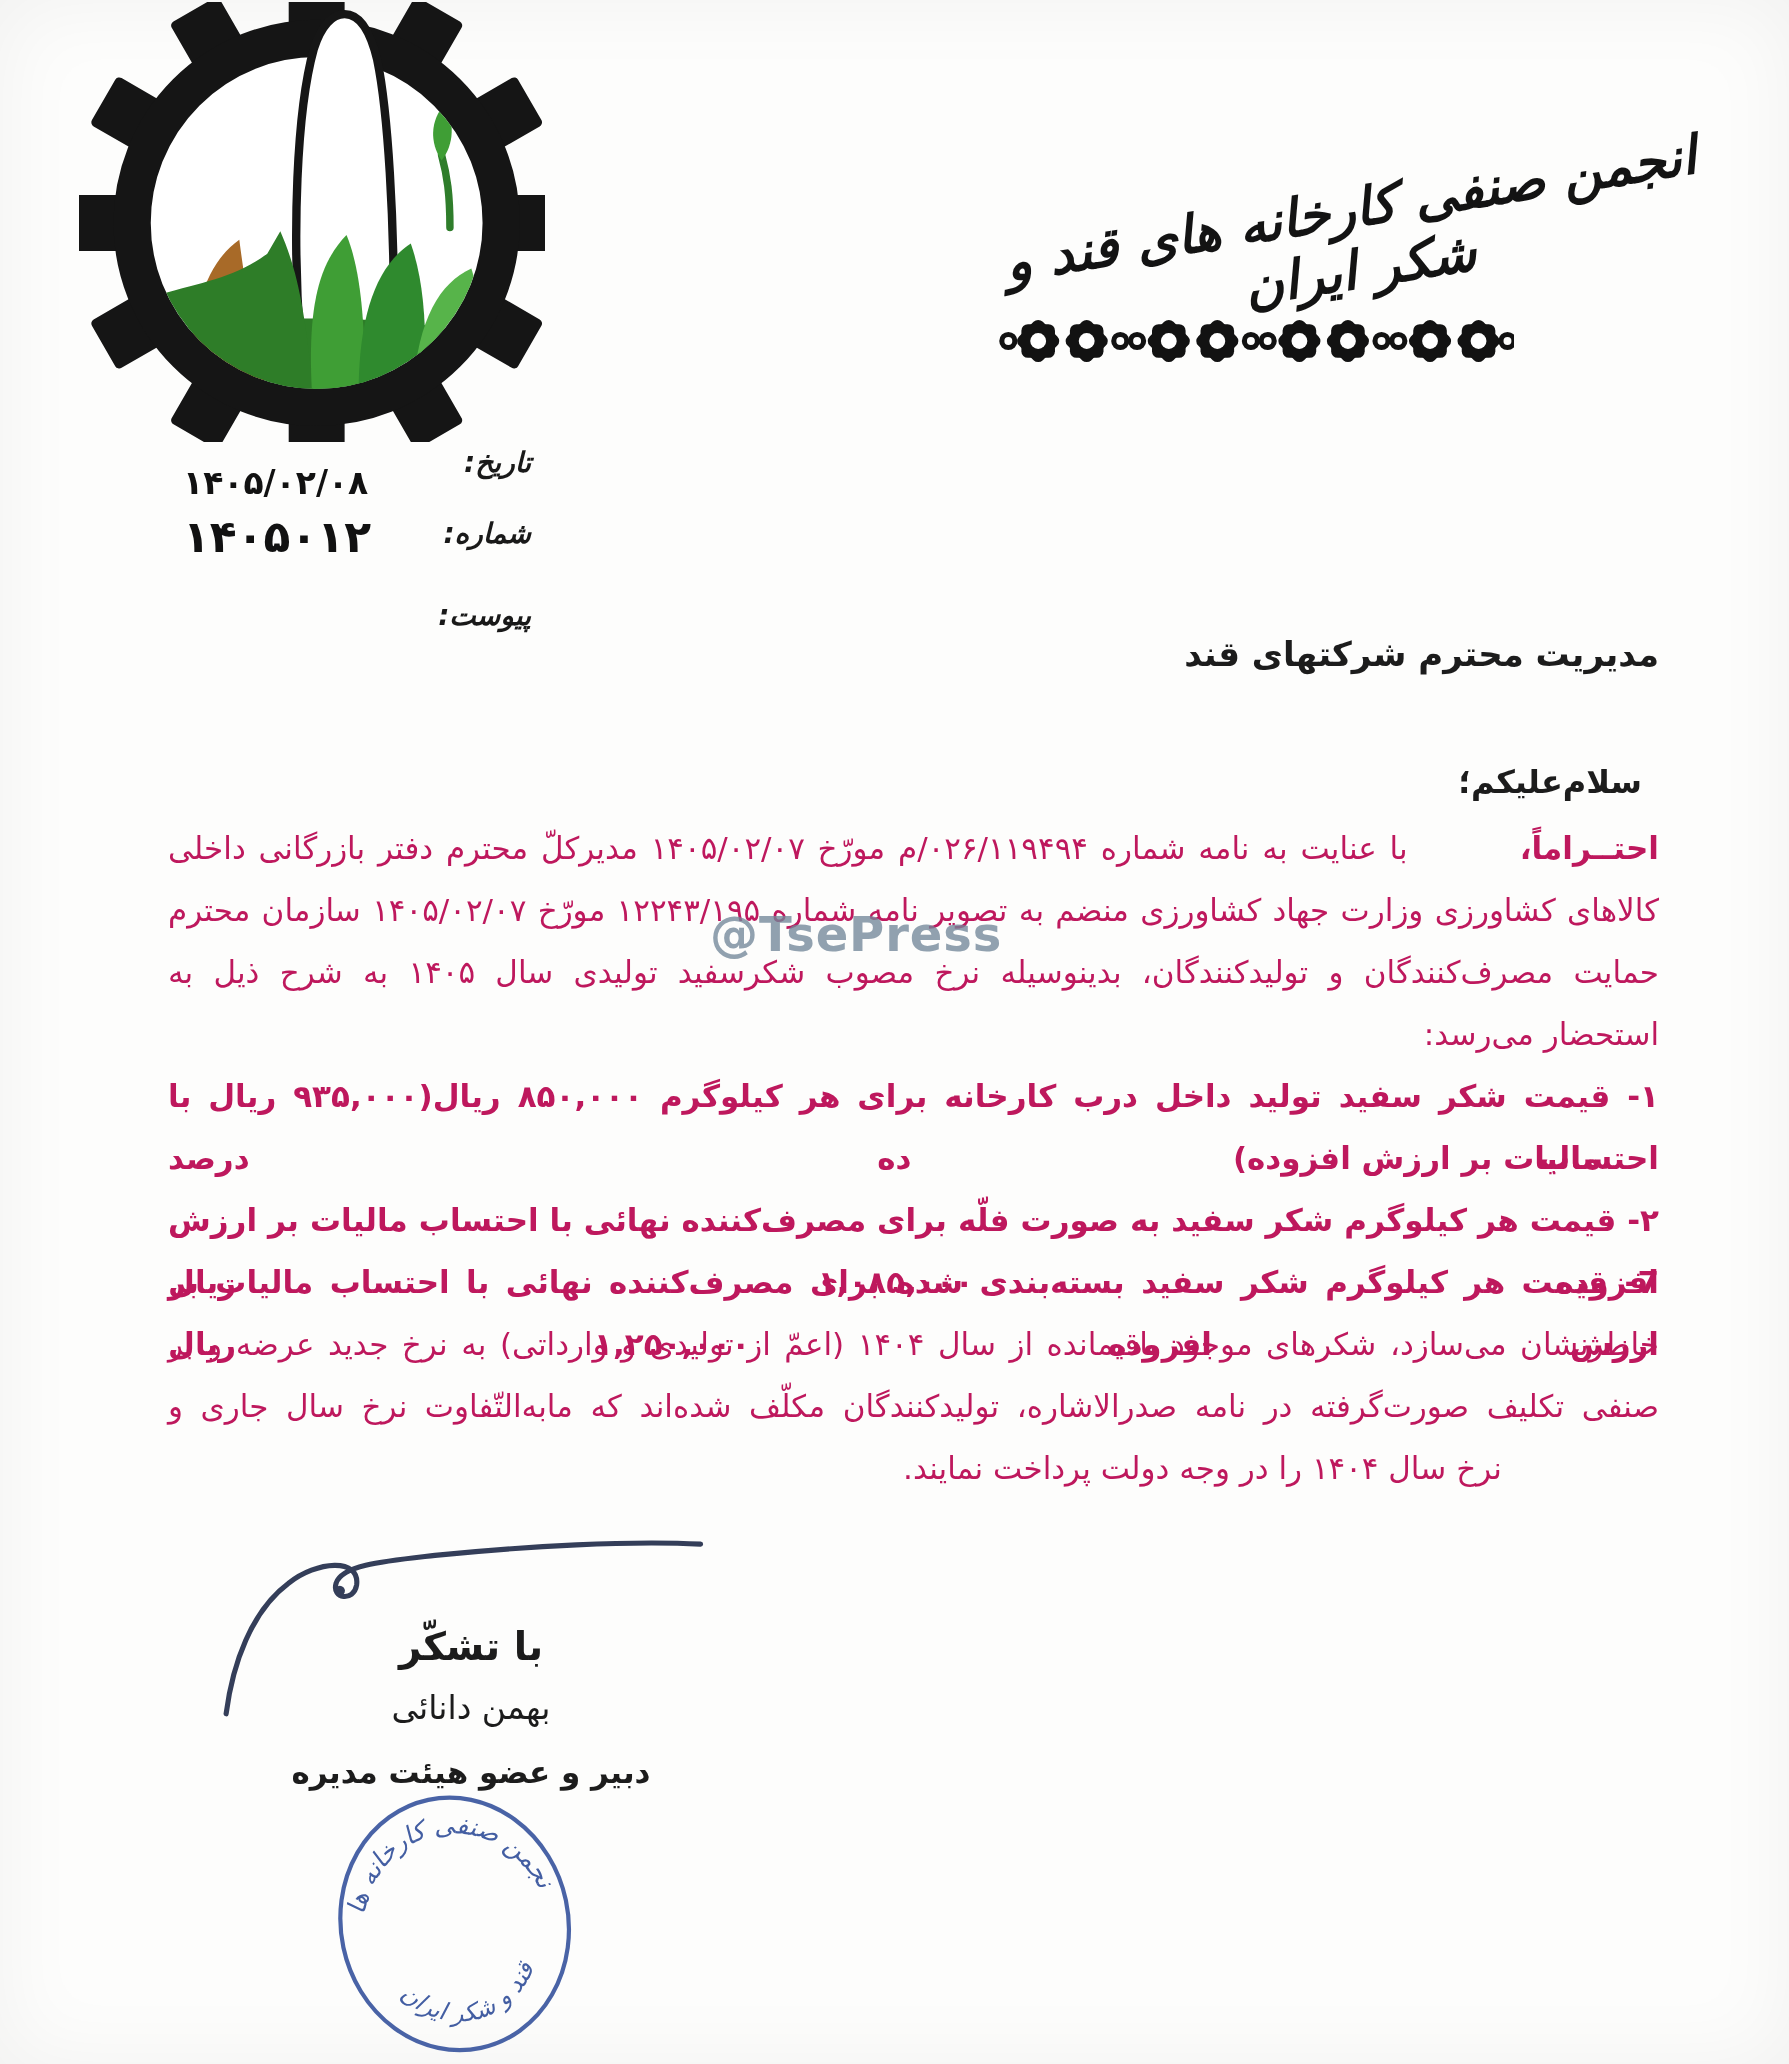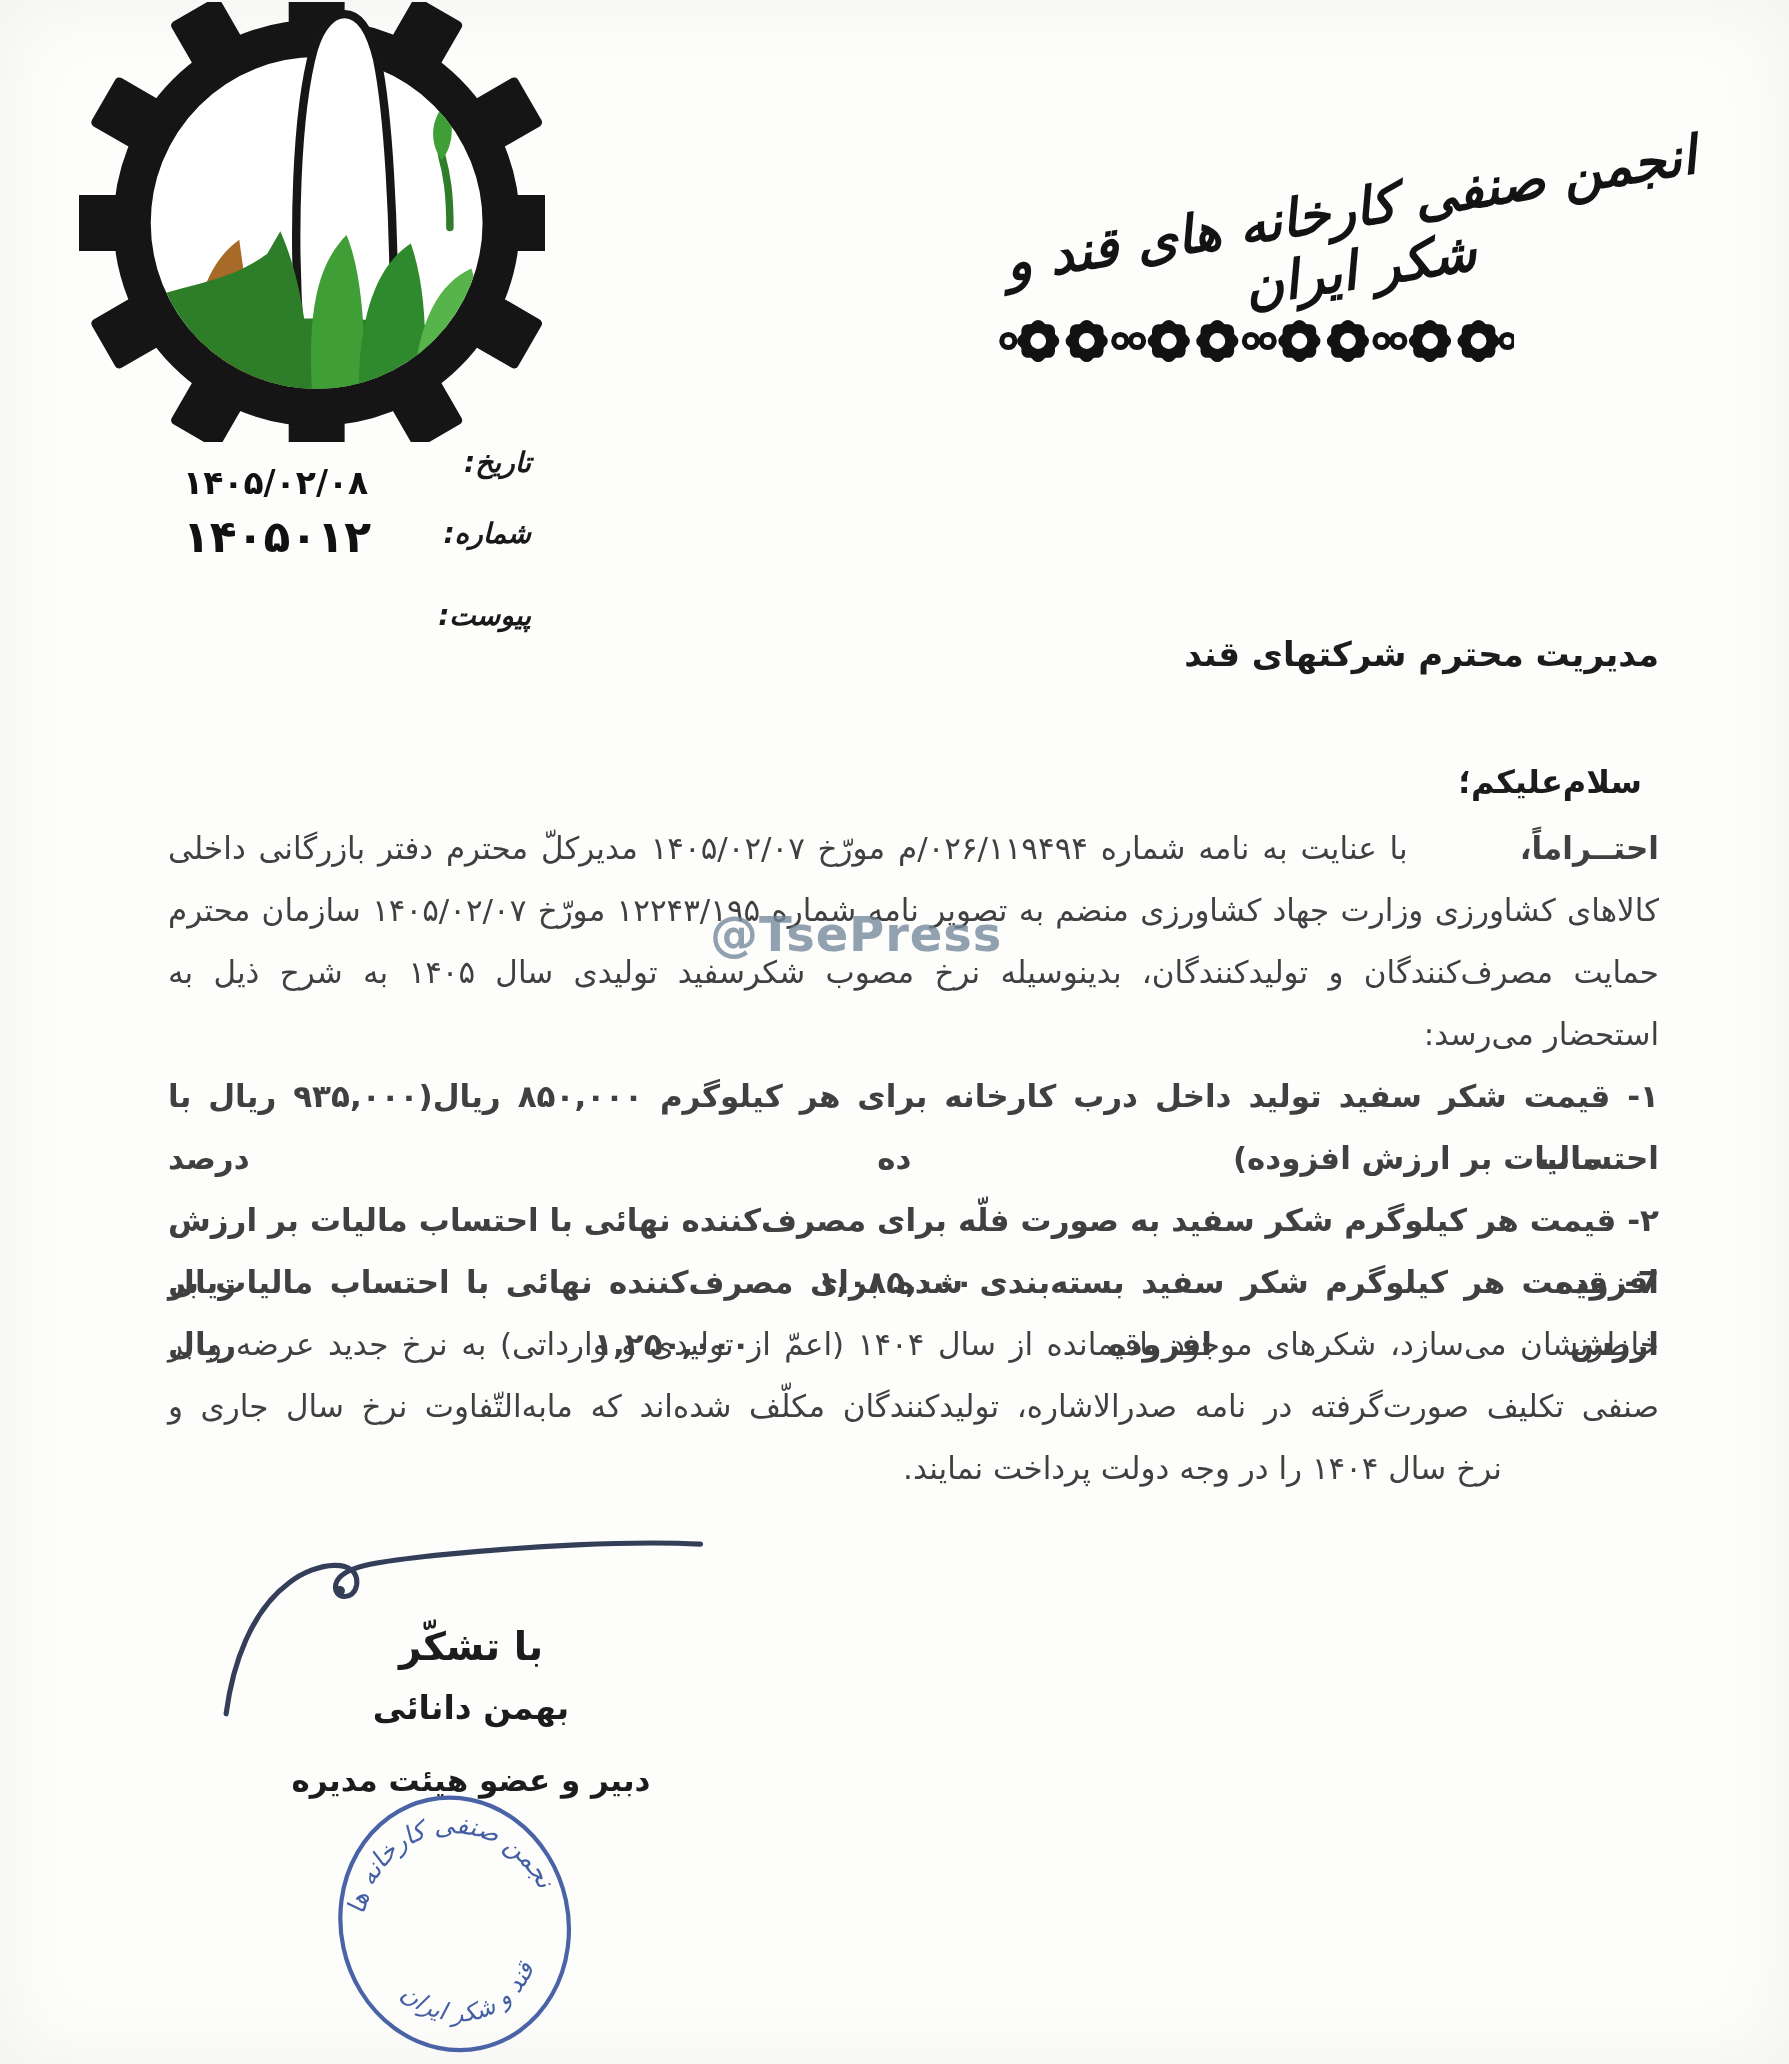--- a/index.html
+++ b/index.html
@@ -20,39 +20,39 @@
   
   .meta{position:absolute;left:166px;top:446px;width:382px;direction:rtl;}
   .meta-row{position:absolute;width:100%;}
   .meta-label{position:absolute;right:17px;top:0;font-size:28px;font-style:italic;font-weight:bold;color:#191919;}
   .meta-value{position:absolute;left:17px;top:17px;font-weight:bold;color:#111;}
   .v-date{font-size:33px;letter-spacing:1.9px;}
   .v-num{font-size:44px;letter-spacing:2.8px;top:-5.6px;}
   
   .addressee{position:absolute;right:131px;top:617px;font-size:34px;font-weight:bold;direction:rtl;margin-top:17px;}
   .salutation{position:absolute;right:148px;top:763px;font-size:32px;font-weight:bold;direction:rtl;}
-  .body-flow{position:absolute;right:131px;left:168px;top:817px;direction:rtl;font-size:31px;line-height:62px;color:#404040;}
+  .body-flow{position:absolute;right:131px;left:168px;top:817px;direction:rtl;font-size:31px;line-height:62px;color:#be185d;}
   .bl{height:62px;white-space:nowrap;}
   .j{text-align:justify;text-align-last:justify;white-space:normal;}
   .r{text-align:right;}
   .c{text-align:center;white-space:normal;}
   .bold{font-weight:bold;}
   .gap{display:inline-block;width:112px;}
   .indent1{padding-left:1007px;}
   .indent2{padding-left:578px;}
   
   .watermark{
     position:absolute;left:710px;top:906px;font-size:48px;font-weight:bold;
     color:rgba(114,134,153,0.78);direction:ltr;letter-spacing:0.9px;z-index:5;
   }
   
   .sig-swoosh{position:absolute;left:200px;top:1503px;width:522px;height:224px;}
   .sig-block{position:absolute;left:266px;top:1624px;width:410px;text-align:center;direction:rtl;}
   .sig-thanks{font-size:39px;font-weight:bold;margin-bottom:19px;}
-  .sig-name{font-size:33px;font-weight:bold;margin-bottom:35px;}
+  .sig-name{font-size:33px;font-weight:normal;margin-bottom:27px;}
   .sig-title{font-size:31px;font-weight:bold;}
   .stamp-wrap{position:absolute;left:326px;top:1782px;width:261px;height:280px;}
 </style>
 </head>
 <body>
 
 <div class="page">
 
   <div class="logo-wrap">
     <svg viewBox="0 0 500 472" width="466" height="440">

